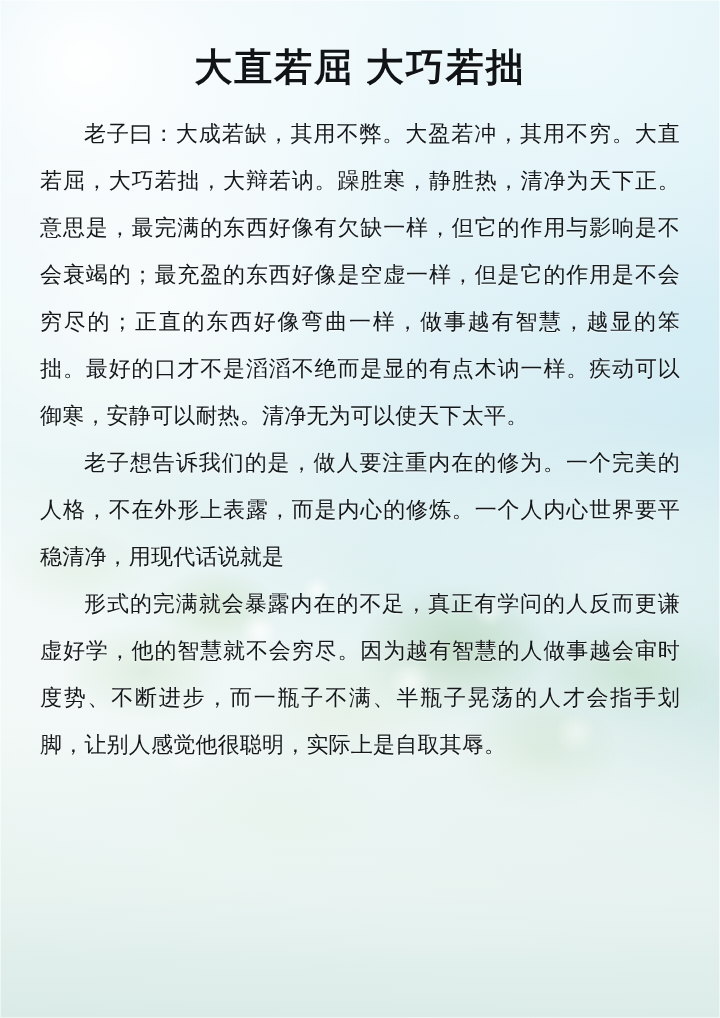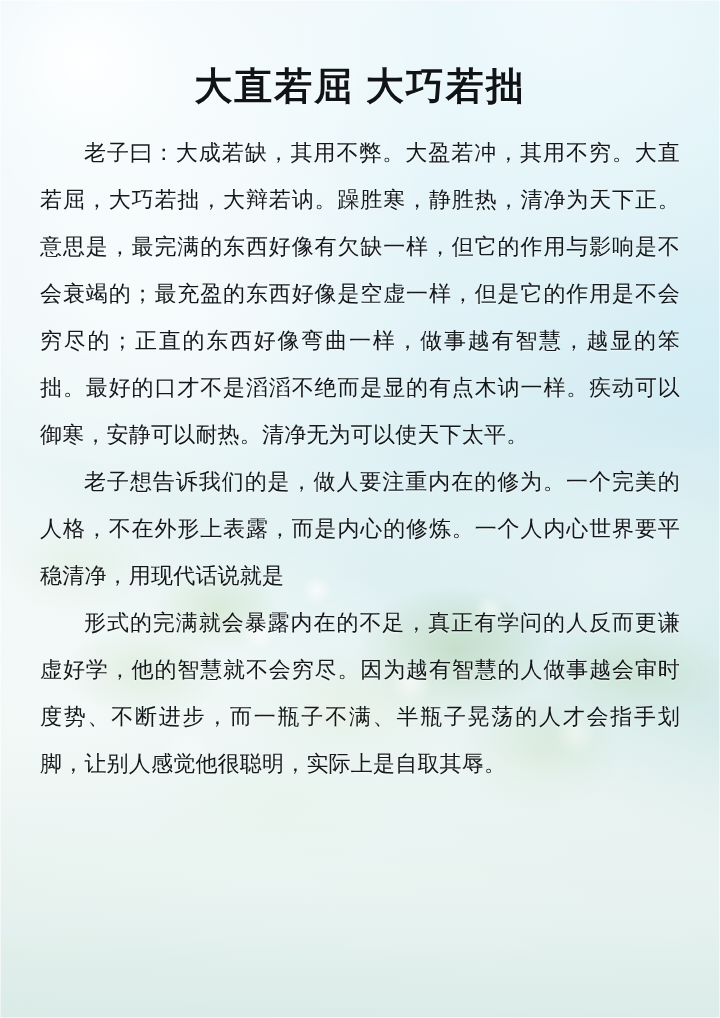--- a/index.html
+++ b/index.html
@@ -89,21 +89,21 @@
   .page-border {
     position: absolute;
     inset: 0;
     border: 1px solid rgba(255,255,255,0.5);
     pointer-events: none;
   }
 
   
   .content {
     position: relative;
-    padding: 63px 40px 0 40px;
+    padding: 44px 40px 0 40px;
     box-sizing: border-box;
   }
 
   .doc-title {
     margin: 0 0 18px 0;
     text-align: center;
     font-size: 38px;
     line-height: 1.25;
     font-weight: bold;
     letter-spacing: 2px;

